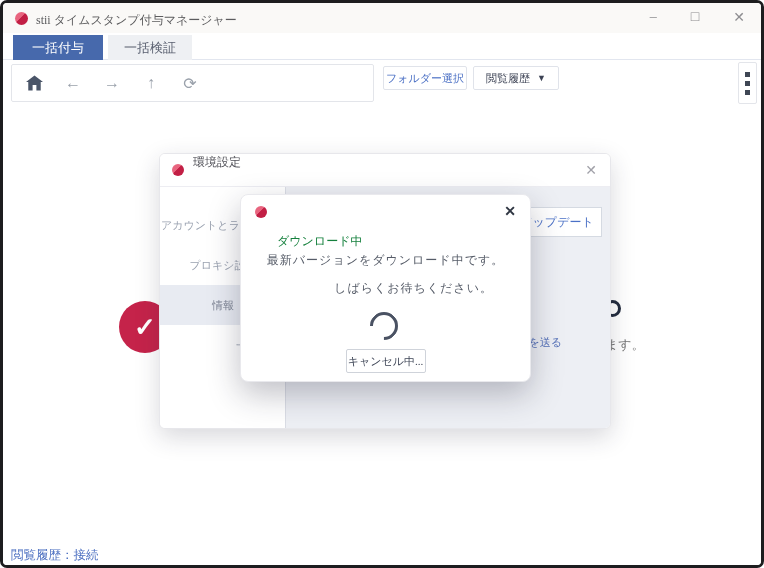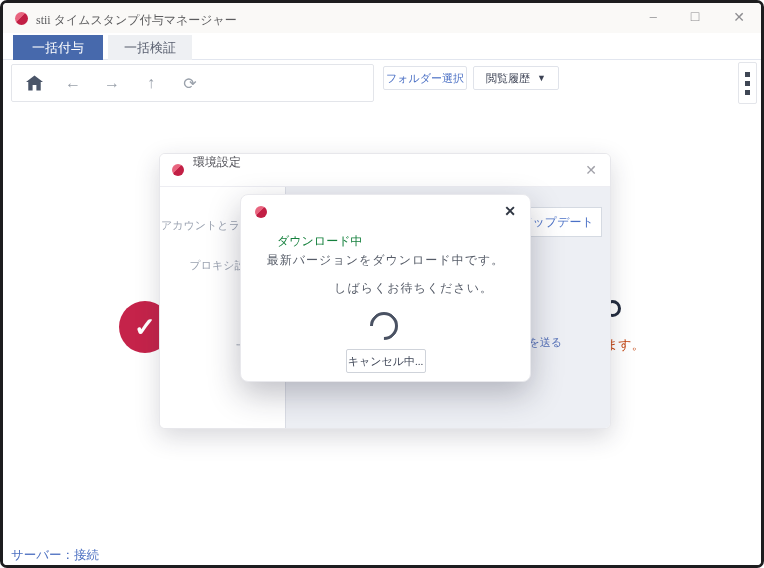--- a/index.html
+++ b/index.html
@@ -48,21 +48,21 @@
   
   .main { position:absolute; left:0; top:103px; width:100%; height:462px; background:#fff; }
 
   
   .check-circle { position:absolute; left:116px; top:195px; width:52px; height:52px;
                   border-radius:50%; background:#c5234a; color:#fff; z-index:1;
                   display:flex; align-items:center; justify-content:center;
                   font-size:26px; font-weight:bold; }
   .ring-fragment { position:absolute; left:601px; top:194px; width:17px; height:17px;
                    border:3px solid #222b3d; border-radius:50%; z-index:1; }
-  .text-fragment { position:absolute; left:602px; top:230px; font-size:13px; color:#c2410c;
+  .text-fragment { position:absolute; left:602px; top:230px; font-size:13px; color:#737373;
                    z-index:1; }
   .statusbar { position:absolute; left:8px; top:441px; font-size:12.5px; color:#4a6ec0; }
 
   
   .dlg-settings { position:absolute; left:156px; top:47px; width:452px; height:276px;
                   background:#fff; border:1px solid #e7e7eb; border-radius:6px; z-index:2;
                   box-shadow:0 8px 24px rgba(40,40,60,.18); overflow:hidden; }
   .dlg-settings .dlg-head { position:absolute; left:0; top:0; width:100%; height:33px;
                   background:#fff; border-bottom:1px solid #ededf2; }
   .logo.dlg { width:12px; height:12px; left:12px; top:10px; }
@@ -151,33 +151,34 @@
 
     <div class="dlg-settings">
       <div class="dlg-head">
         <span class="logo dlg"></span>
         <span class="dlg-title">環境設定</span>
         <span class="dlg-close">✕</span>
       </div>
       <div class="settings-side">
         <div class="side-item" style="top:18px;">アカウントとライセンス</div>
         <div class="side-item" style="top:58px;">プロキシ設定</div>
+        <div class="side-item sel" style="top:98px;">情報</div>
         <div class="side-item" style="top:138px;margin-left:24px;">一般</div>
       </div>
       <div class="settings-panel"></div>
       <div class="btn-update">アップデート</div>
       <div class="link-feedback">フィードバックを送る</div>
     </div>
 
     <div class="dlg-download">
       <span class="logo dl"></span>
       <span class="dl-title">ダウンロード中</span>
       <span class="dl-close">✕</span>
       <div class="dl-line l1">最新バージョンをダウンロード中です。</div>
       <div class="dl-line l2">しばらくお待ちください。</div>
       <div class="spinner"></div>
       <div class="btn-cancel">キャンセル中...</div>
     </div>
 
-    <div class="statusbar">サーバー：接続</div>
+    <div class="statusbar">閲覧履歴：接続</div>
   </div>
 
 </div>
 
 </body></html>

